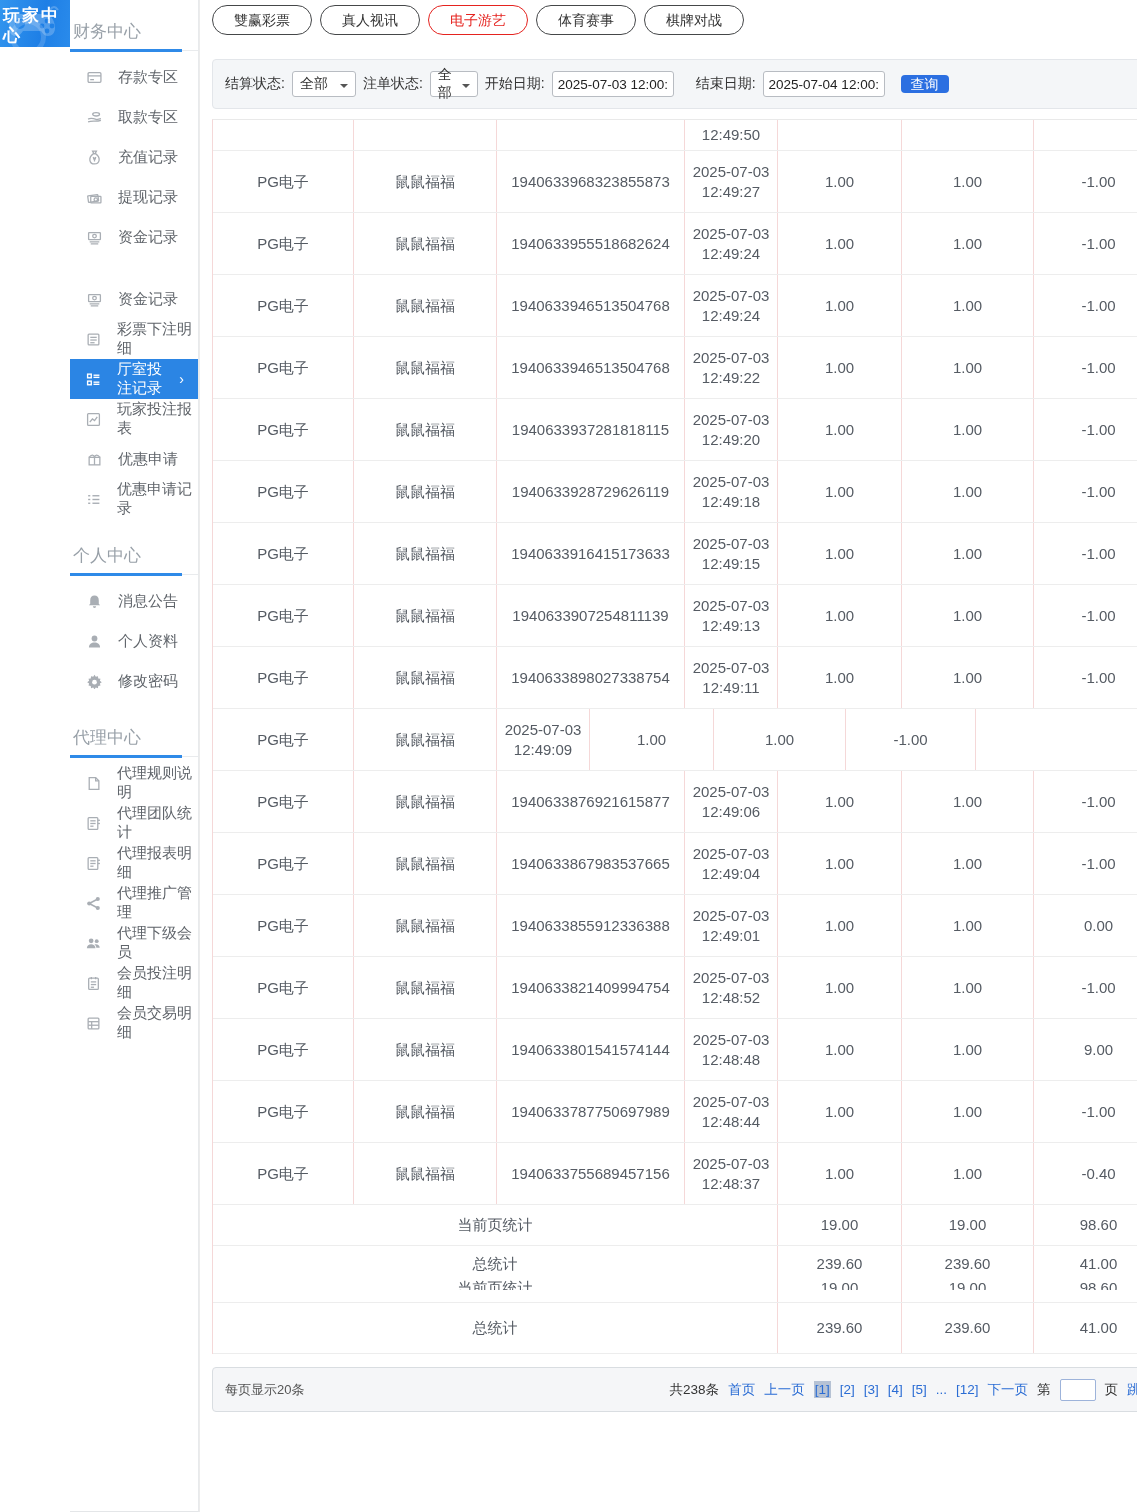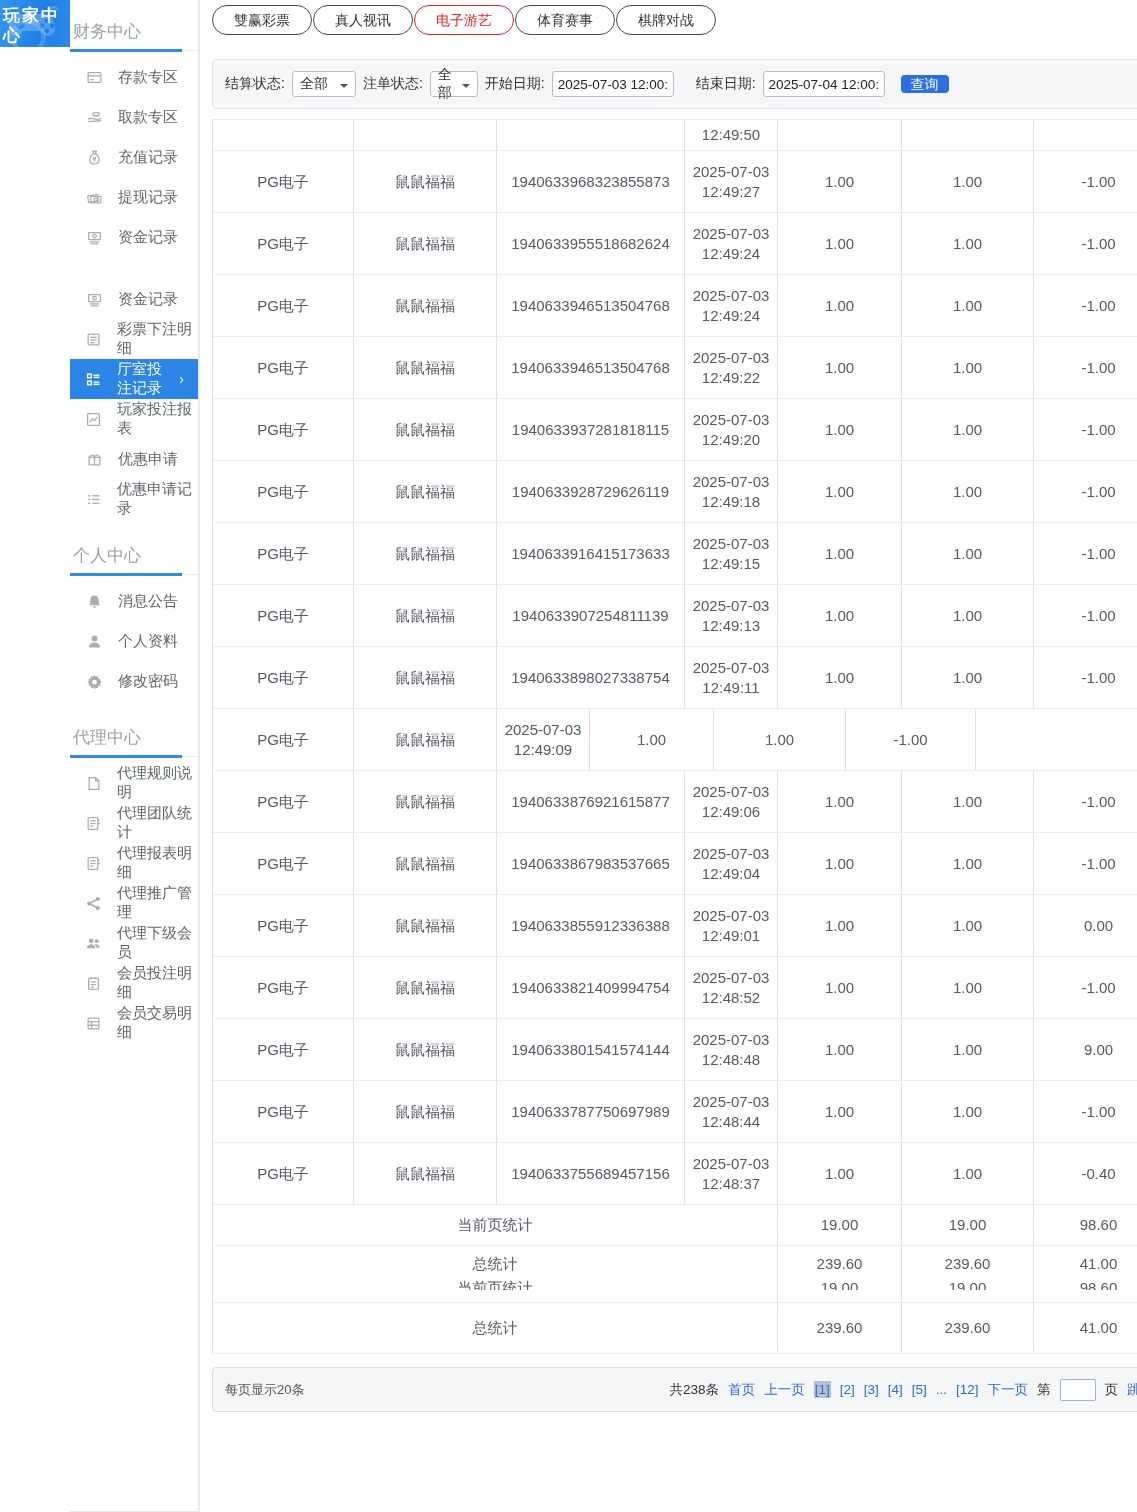--- a/index.html
+++ b/index.html
@@ -28,21 +28,21 @@
   .side-item{height:40px;display:flex;align-items:center;padding-left:16px;gap:16px;
              font-size:15px;color:#5f646a;cursor:pointer}
   .s-icon{width:16px;height:16px;display:inline-flex;align-items:center;justify-content:center;color:#a9aeb4}
   .s-icon svg{width:15px;height:15px}
   .side-item.active{background:#2b85e4;color:#fff}
   .side-item.active .s-icon{color:#fff}
   .s-arrow{margin-left:auto;margin-right:14px;font-size:14px;color:#fff}
 
   
   .main-col{flex:1;min-width:0;padding:5px 0 0 12px;box-sizing:border-box;background:#fff}
-  .tabs{display:flex;gap:1px}
+  .tabs{display:flex;gap:8px}
   .tab{height:30px;line-height:28px;box-sizing:border-box;padding:0 21px;border:1px solid #454749;
        border-radius:16px;background:#fff;font-size:14px;color:#333;cursor:pointer;white-space:nowrap}
   .tab.active{color:#e5231f;border-color:#e5231f}
 
   .filter{margin-top:24px;width:951px;height:50px;background:#f4f6f8;border:1px solid #e3e6ea;
           border-radius:4px;display:flex;align-items:center;padding-left:12px;box-sizing:border-box;
           gap:7px;font-size:14px;color:#333}
   .fselect{height:26px;border:1px solid #b8bcc2;background:#fff;border-radius:3px;
            display:inline-flex;align-items:center;justify-content:space-between;
            padding:0 7px;box-sizing:border-box;cursor:pointer}

